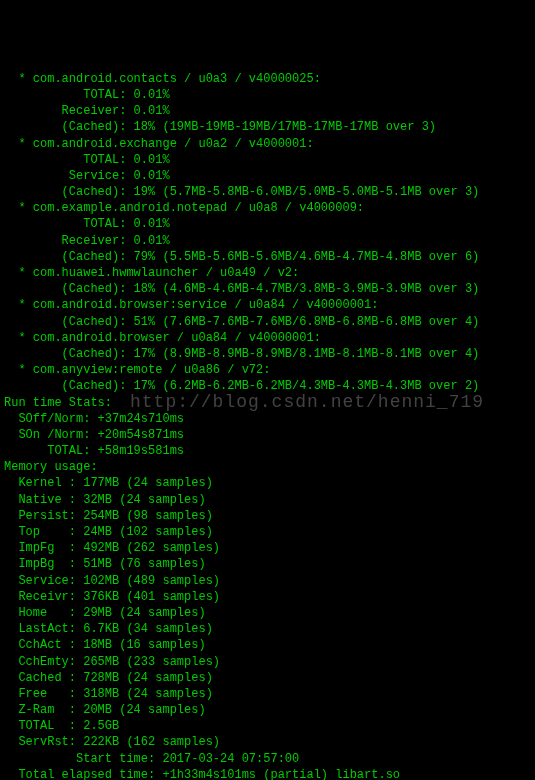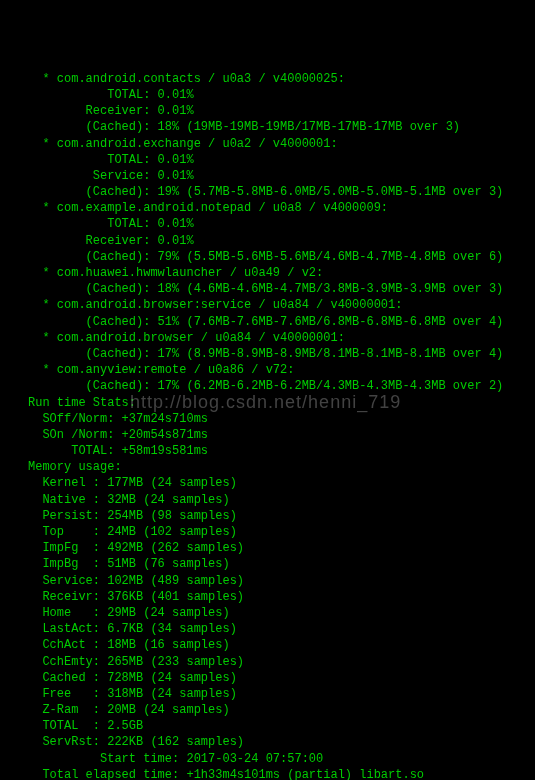--- a/index.html
+++ b/index.html
@@ -9,27 +9,27 @@
     font-family: "Consolas", "Courier New", monospace;
     font-size: 12px;
     line-height: 1.35;
     width: 535px;
     height: 780px;
     overflow: hidden;
     padding: 6px 4px;
     position: relative;
     white-space: pre;
   }
-  .line { display: block; margin-left: 24px; }
+  .line { display: block; }
   .watermark {
     position: absolute;
     top: 390px;
     left: 130px;
     color: rgba(120,120,120,0.55);
-    font-family: Liberation Sans, sans-serif;
+    font-family: Liberation Mono, monospace;
     font-size: 18px;
     letter-spacing: 1px;
     pointer-events: none;
   }
 </style>
 </head>
 <body>
 
 
 

